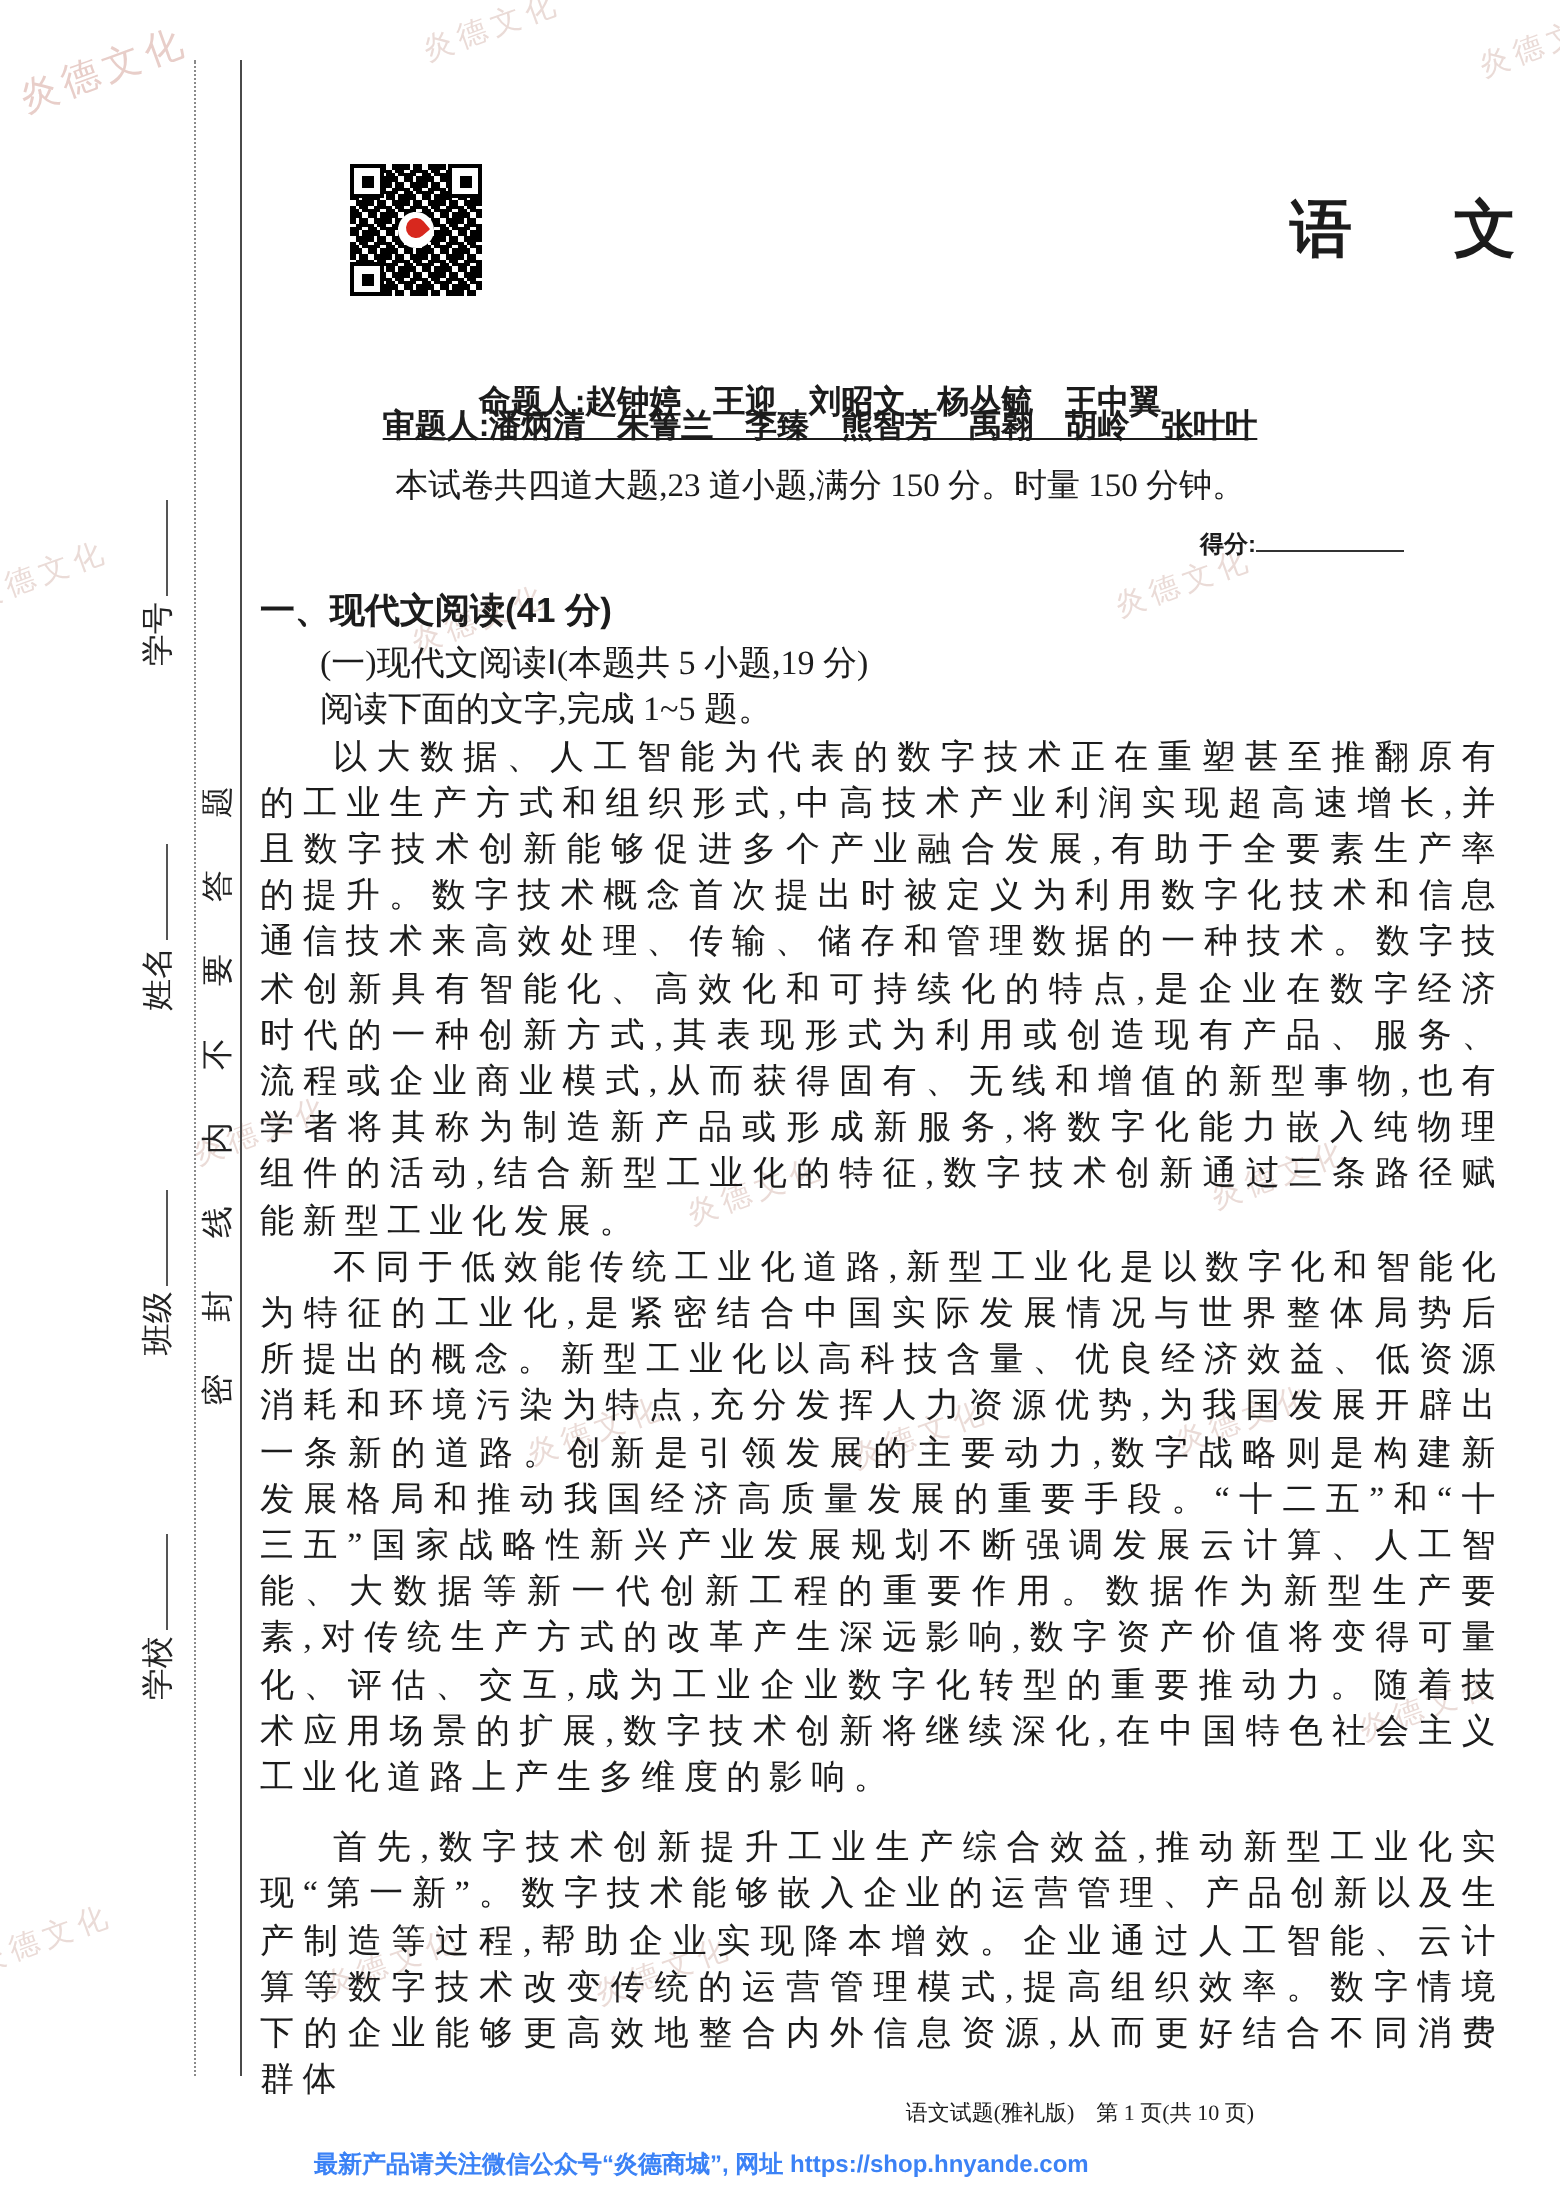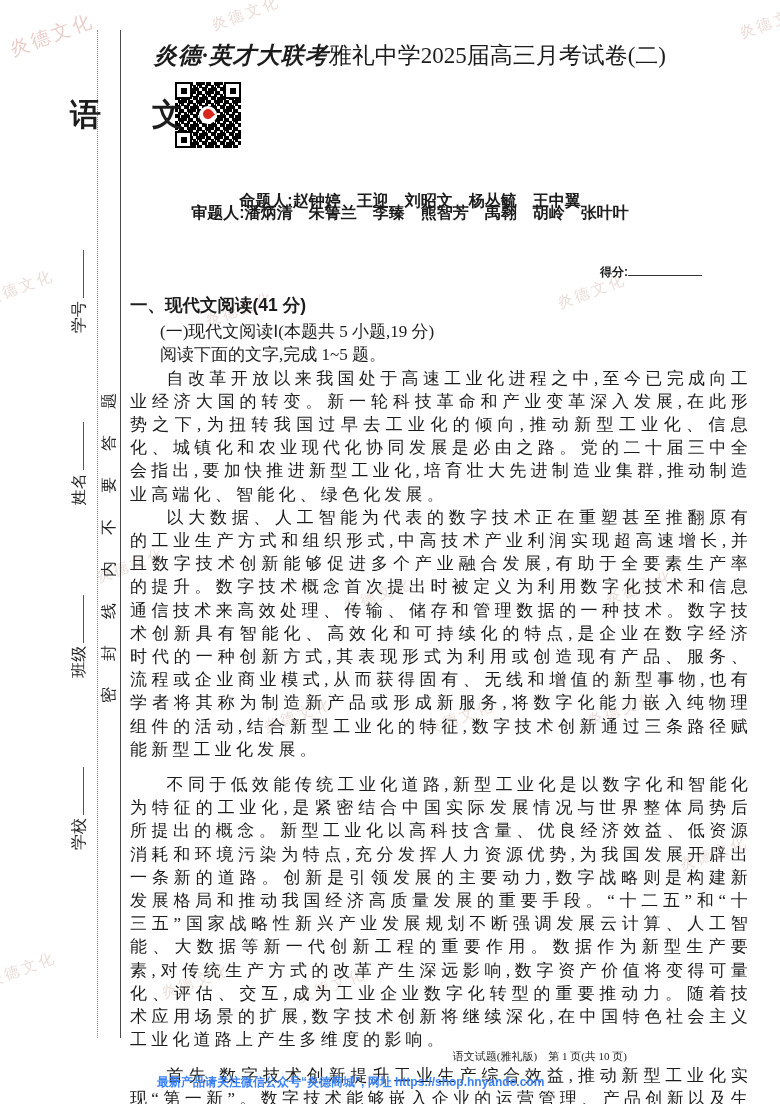--- a/index.html
+++ b/index.html
@@ -58,28 +58,28 @@
   .finder{position:absolute;width:13px;height:13px;border:2.5px solid #000;background:#fff;}
   .finder::after{content:"";position:absolute;left:3.5px;top:3.5px;width:6px;height:6px;background:#000;}
   .finder.tl{left:0;top:0;}
   .finder.tr{right:0;top:0;}
   .finder.bl{left:0;bottom:0;}
   .qr-logo{position:absolute;left:24px;top:24px;width:18px;height:18px;border-radius:50%;background:#fff;}
   .qr-logo::after{
     content:"";position:absolute;left:4px;top:3px;width:10px;height:10px;background:#d8281e;
     border-radius:50% 4% 50% 50%;transform:rotate(50deg);
   }
-  .subject{position:absolute;left:70px;right:32px;top:94px;text-align:left;
+  .subject{position:absolute;left:70px;right:12px;top:94px;text-align:right;
     font-size:31px;font-weight:bold;letter-spacing:10px;}
   .setters,.reviewers{
     position:absolute;left:70px;right:30px;text-align:center;
     font-family:"Liberation Sans", sans-serif;font-weight:bold;font-size:16px;white-space:nowrap;
   }
   .setters{top:175px;margin-top:16px;}
-  .reviewers{top:203px;}
+  .reviewers{top:203px;text-decoration:underline;}
   .exam-info{position:absolute;left:70px;right:30px;top:232px;text-align:center;font-size:16.5px;}
   .score{position:absolute;right:78px;top:264px;font-family:"Liberation Sans", sans-serif;
     font-weight:bold;font-size:12px;}
   .score-blank{display:inline-block;width:74px;height:4px;border-bottom:1px solid #333;}
   
   .content{position:absolute;left:130px;top:294px;width:622px;line-height:23.2px;font-size:17px;}
   .section-heading{font-family:"Liberation Sans", sans-serif;font-weight:bold;font-size:17.5px;margin:0 0 3px 0;}
   .subsection-heading,.instruction{margin:0 0 0 30px;}
   .passage p{
     margin:0;text-align:justify;text-indent:2.15em;letter-spacing:4.2px;
@@ -125,47 +125,44 @@
     <span class="side-field">
       <span>班级</span><span class="blank"></span>
     </span>
     <span class="side-field">
       <span>学校</span><span class="blank"></span>
     </span>
   </div>
 
   <div class="seal-strip">密封线内不要答题</div>
 
-  <div class="title">
-    <span class="brand">炎德·英才大联考</span><span>雅礼中学2025届高三月考试卷(二)</span>
-  </div>
 
   <div class="qr">
     <div class="qr-noise"></div>
     <div class="finder tl"></div>
     <div class="finder tr"></div>
     <div class="finder bl"></div>
     <div class="qr-logo"></div>
   </div>
 
   <div class="subject">语　文</div>
 
   <div class="setters">命题人:赵钟婷　王迎　刘昭文　杨丛毓　王中翼</div>
   <div class="reviewers">审题人:潘炳清　朱箐兰　李臻　熊智芳　禹翱　胡岭　张叶叶</div>
+  <div class="exam-info">本试卷共四道大题,23 道小题,满分 150 分。时量 150 分钟。</div>
 
   <div class="score">
     <span>得分:</span><span class="score-blank"></span>
   </div>
 
   <div class="content">
     <div class="section-heading">一、现代文阅读(41 分)</div>
     <div class="subsection-heading">(一)现代文阅读Ⅰ(本题共 5 小题,19 分)</div>
     <div class="instruction">阅读下面的文字,完成 1~5 题。</div>
     <div class="passage">
-      <p>自改革开放以来我国处于高速工业化进程之中,至今已完成向工业经济大国的转变。新一轮科技革命和产业变革深入发展,在此形势之下,为扭转我国过早去工业化的倾向,推动新型工业化、信息化、城镇化和农业现代化协同发展是必由之路。党的二十届三中全会指出,要加快推进新型工业化,培育壮大先进制造业集群,推动制造业高端化、智能化、绿色化发展。</p>
       <p>以大数据、人工智能为代表的数字技术正在重塑甚至推翻原有的工业生产方式和组织形式,中高技术产业利润实现超高速增长,并且数字技术创新能够促进多个产业融合发展,有助于全要素生产率的提升。数字技术概念首次提出时被定义为利用数字化技术和信息通信技术来高效处理、传输、储存和管理数据的一种技术。数字技术创新具有智能化、高效化和可持续化的特点,是企业在数字经济时代的一种创新方式,其表现形式为利用或创造现有产品、服务、流程或企业商业模式,从而获得固有、无线和增值的新型事物,也有学者将其称为制造新产品或形成新服务,将数字化能力嵌入纯物理组件的活动,结合新型工业化的特征,数字技术创新通过三条路径赋能新型工业化发展。</p>
       <p>不同于低效能传统工业化道路,新型工业化是以数字化和智能化为特征的工业化,是紧密结合中国实际发展情况与世界整体局势后所提出的概念。新型工业化以高科技含量、优良经济效益、低资源消耗和环境污染为特点,充分发挥人力资源优势,为我国发展开辟出一条新的道路。创新是引领发展的主要动力,数字战略则是构建新发展格局和推动我国经济高质量发展的重要手段。“十二五”和“十三五”国家战略性新兴产业发展规划不断强调发展云计算、人工智能、大数据等新一代创新工程的重要作用。数据作为新型生产要素,对传统生产方式的改革产生深远影响,数字资产价值将变得可量化、评估、交互,成为工业企业数字化转型的重要推动力。随着技术应用场景的扩展,数字技术创新将继续深化,在中国特色社会主义工业化道路上产生多维度的影响。</p>
       <p>首先,数字技术创新提升工业生产综合效益,推动新型工业化实现“第一新”。数字技术能够嵌入企业的运营管理、产品创新以及生产制造等过程,帮助企业实现降本增效。企业通过人工智能、云计算等数字技术改变传统的运营管理模式,提高组织效率。数字情境下的企业能够更高效地整合内外信息资源,从而更好结合不同消费群体</p>
     </div>
   </div>
 
   <div class="page-info">语文试题(雅礼版)　第 1 页(共 10 页)</div>
   <div class="promo">最新产品请关注微信公众号“炎德商城”, 网址 https://shop.hnyande.com</div>
 
 </div>

